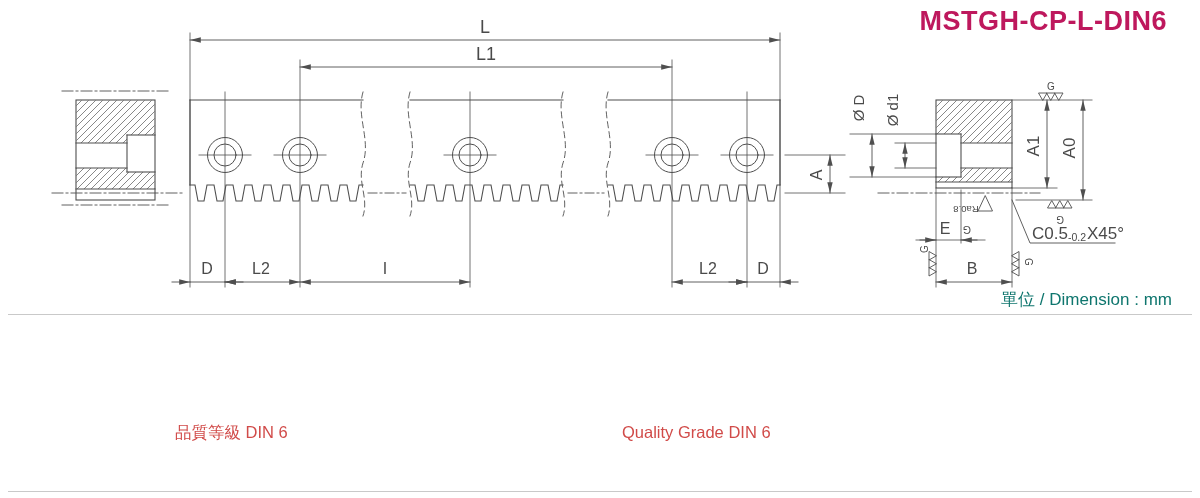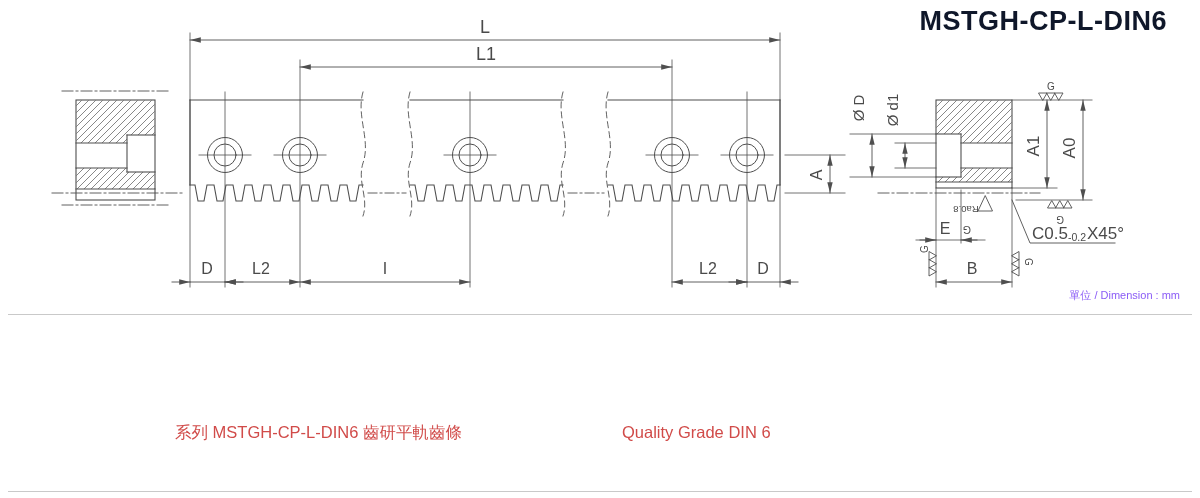--- a/index.html
+++ b/index.html
@@ -1,20 +1,20 @@
 <!DOCTYPE html>
 <html><head>
 <meta charset="utf-8">
 <style>
   html,body{margin:0;padding:0;background:#fff;}
   .page{position:relative;width:1200px;height:498px;background:#ffffff;
         font-family:"Liberation Sans",sans-serif;overflow:hidden;}
   .page-title{position:absolute;top:6px;right:33px;font-size:27px;font-weight:bold;
-              color:#0f172a;letter-spacing:.5px;}
-  .unit-note{position:absolute;top:288px;right:20px;font-size:11px;color:#8b5cf6;}
+              color:#be185d;letter-spacing:.5px;}
+  .unit-note{position:absolute;top:288px;right:28px;font-size:17px;color:#0f766e;}
   .rule{position:absolute;left:8px;right:8px;height:1px;background:#c9c9c9;}
   .rule.top{top:314px;} .rule.bottom{top:491px;}
   .col{position:absolute;top:322px;font-size:16.5px;line-height:24.5px;white-space:pre-wrap;}
   .col.zh{left:175px;} .col.en{left:622px;}
   .red-block{color:#d14b49;}
   svg text{fill:#4a4a4a;}
   .dimtxt{font-size:16px;} .dimtxt-lg{font-size:18px;}
 </style>
 </head>
 <body>
@@ -232,21 +232,20 @@
       <text x="1025" y="262" font-size="10" text-anchor="middle" transform="rotate(90 1025 262)" stroke="none">G</text>
     </g>
   </svg>
 
   <div class="unit-note">單位 / Dimension : mm</div>
 
   <div class="rule top"></div>
 
   <div class="col zh">
     <div class="red-block">
-      <div>系列 MSTGH-CP-L-DIN6 齒研平軌齒條</div>
       <div>品質等級 DIN 6</div>
     </div>
     
   </div>
 
   <div class="col en">
     <div class="red-block">
       <div>Quality Grade DIN 6</div>
     </div>
     

